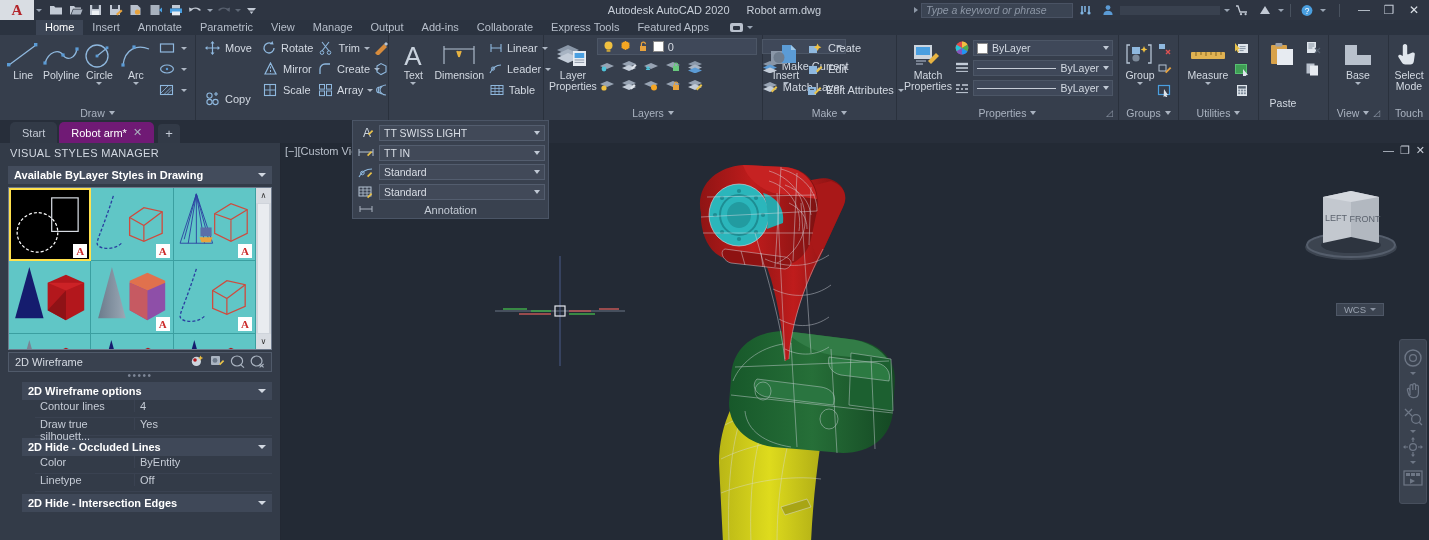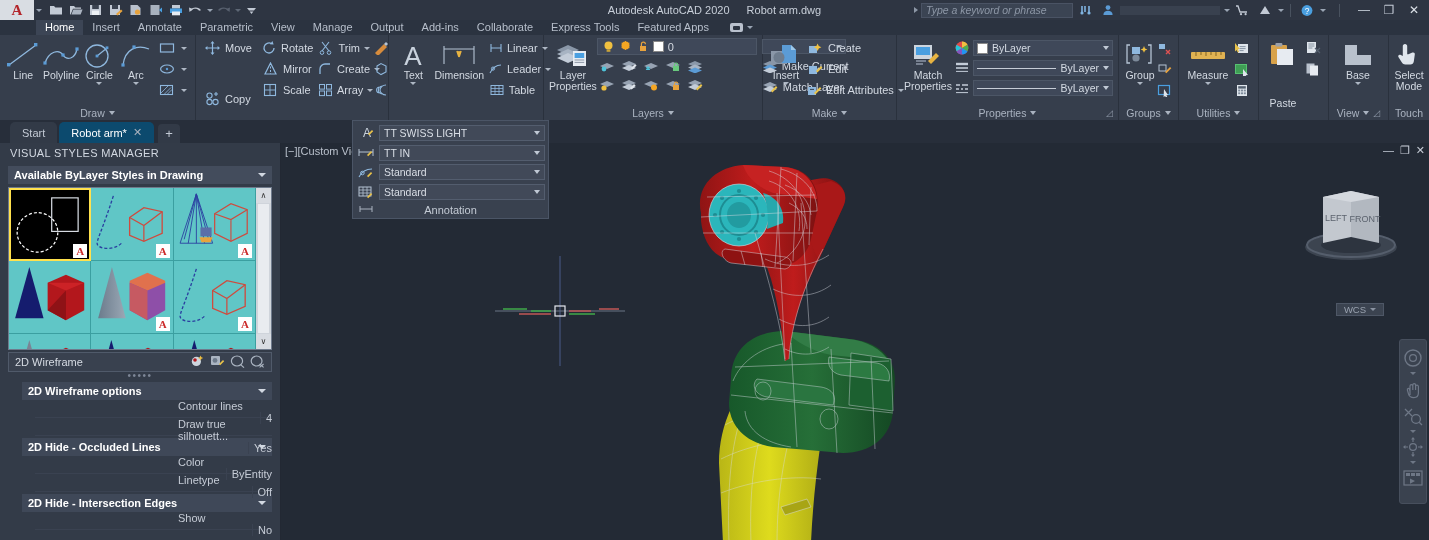--- a/index.html
+++ b/index.html
@@ -167,21 +167,21 @@
   
   .doctabs {
     position: absolute; left: 0; top: 120px; width: 1429px; height: 23px;
     background: #272e3a; display: flex; align-items: flex-end; padding-left: 10px;
   }
   .dtab {
     height: 21px; display: flex; align-items: center; gap: 6px;
     padding: 0 12px; font-size: 11px; color: #c3cad5;
     background: #323a47; border-radius: 5px 5px 0 0; margin-right: 2px;
   }
-  .dtab.active { background: #0c4a6e; color: #ffffff; }
+  .dtab.active { background: #701a75; color: #ffffff; }
   .dtab .x { font-size: 11px; color: #aab2be; }
   .dtab-add {
     width: 22px; height: 19px; background: #323a47; border-radius: 4px 4px 0 0;
     display: flex; align-items: center; justify-content: center;
     color: #c3cad5; font-size: 13px; margin-left: 2px;
   }
 
   
   .vsm {
     position: absolute; left: 0; top: 143px; width: 281px; height: 397px;
@@ -245,24 +245,23 @@
     height: 18px; background: #3f4858; display: flex; align-items: center;
     padding: 0 6px; font-size: 11px; font-weight: bold; color: #ffffff;
     margin-top: 2px;
   }
   .pt-group .cb-caret {
     margin-left: auto; width: 0; height: 0;
     border-left: 4px solid transparent; border-right: 4px solid transparent;
     border-top: 4.5px solid #d2d8e1;
   }
   .pt-row {
-    height: 18px; display: flex; align-items: flex-end;
+    height: 18px; display: flex; align-items: flex-start;
     border-bottom: 1px solid #3a4251; font-size: 11px; color: #c6ccd6;
     margin-left: 13px;
-    flex-direction: column;
   }
   .pt-key { width: 99px; padding-left: 5px; }
   .pt-val { padding-left: 5px; border-left: 1px solid #3a4251; flex: 1; }
 
   
   .canvas {
     position: absolute; left: 281px; top: 143px; width: 1148px; height: 397px;
     background: #232a35; overflow: hidden;
   }
   .vp-label {
@@ -1352,24 +1351,20 @@
       </div>
       <div class="pt-row">
         <span class="pt-key">Linetype</span>
         <span class="pt-val">Off</span>
       </div>
 
       <div class="pt-group">
         <span>2D Hide - Intersection Edges</span>
         <span class="cb-caret"></span>
       </div>
-      <div class="pt-row">
-        <span class="pt-key">Show</span>
-        <span class="pt-val">No</span>
-      </div>
     </div>
   </div>
 
   <div class="canvas">
     <div class="vp-label">[−][Custom Vie</div>
     <div class="vp-wbtns">
       <span>—</span>
       <span>❐</span>
       <span>✕</span>
     </div>

